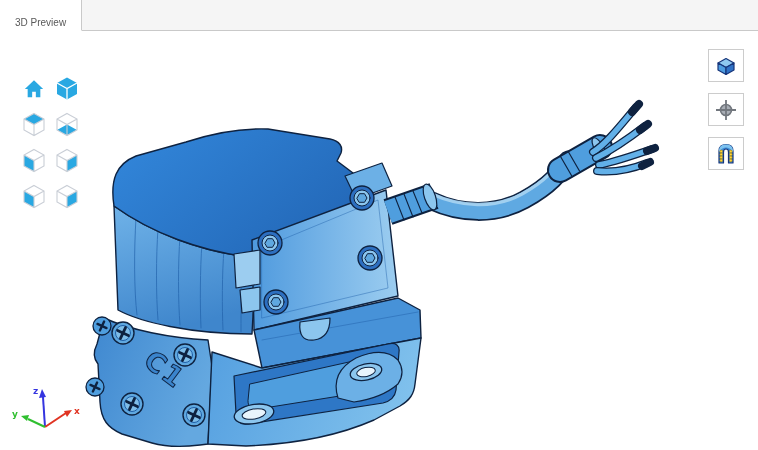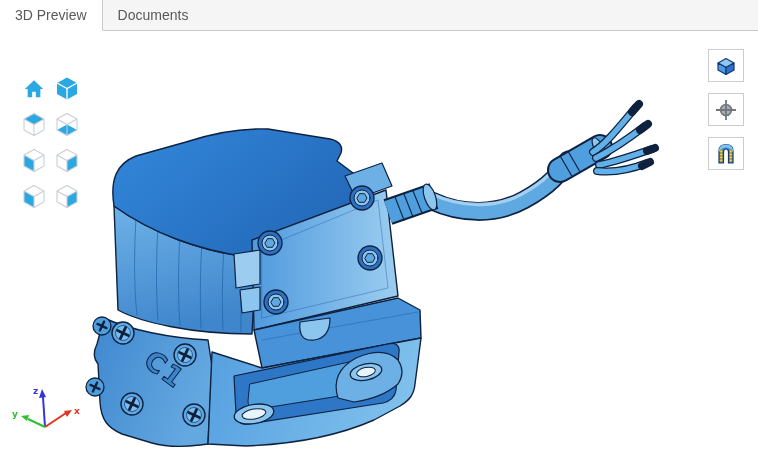--- a/index.html
+++ b/index.html
@@ -3,21 +3,21 @@
 <meta charset="utf-8">
 <style>
   * { margin:0; padding:0; box-sizing:border-box; }
   html,body { width:758px; height:450px; background:#fff; overflow:hidden;
               font-family:"Liberation Sans", sans-serif; }
   .app { width:758px; height:450px; position:relative; background:#fff; }
 
   
   .tabbar { height:31px; background:#f5f5f5; border-bottom:1px solid #c9c9c9;
             display:flex; align-items:stretch; }
-  .tab { padding:0 15px; line-height:30px; font-size:14px; color:#595959;
+  .tab { padding:8px 15px; line-height:30px; font-size:10px; color:#595959;
          white-space:nowrap; cursor:default;text-align:right; }
   .tab.active { background:#fff; border-right:1px solid #c9c9c9;
                 margin-bottom:-1px; border-bottom:1px solid #fff; }
 
   
   .viewport { position:absolute; top:31px; left:0; width:758px; height:419px;
               background:#fff; }
   .model-svg { position:absolute; top:0; left:0; }
 
   
@@ -34,23 +34,20 @@
               padding:0; }
 </style>
 </head>
 <body>
 
 <div class="app">
 
   <div class="tabbar">
     <div class="tab active">
       <span>3D Preview</span>
-    </div>
-    <div class="tab">
-      <span>Documents</span>
     </div>
   </div>
 
   <div class="viewport">
 
     <div class="view-toolbar">
       <button class="view-btn" title="">
         <svg width="20" height="20" viewBox="0 0 24 24">
           <path d="M12,1.5 L23,12 h-3.4 v10 H14.2 v-6.6 H9.8 V22 H4.4 V12 H1 Z" fill="#29a8e2"></path>
         </svg>

